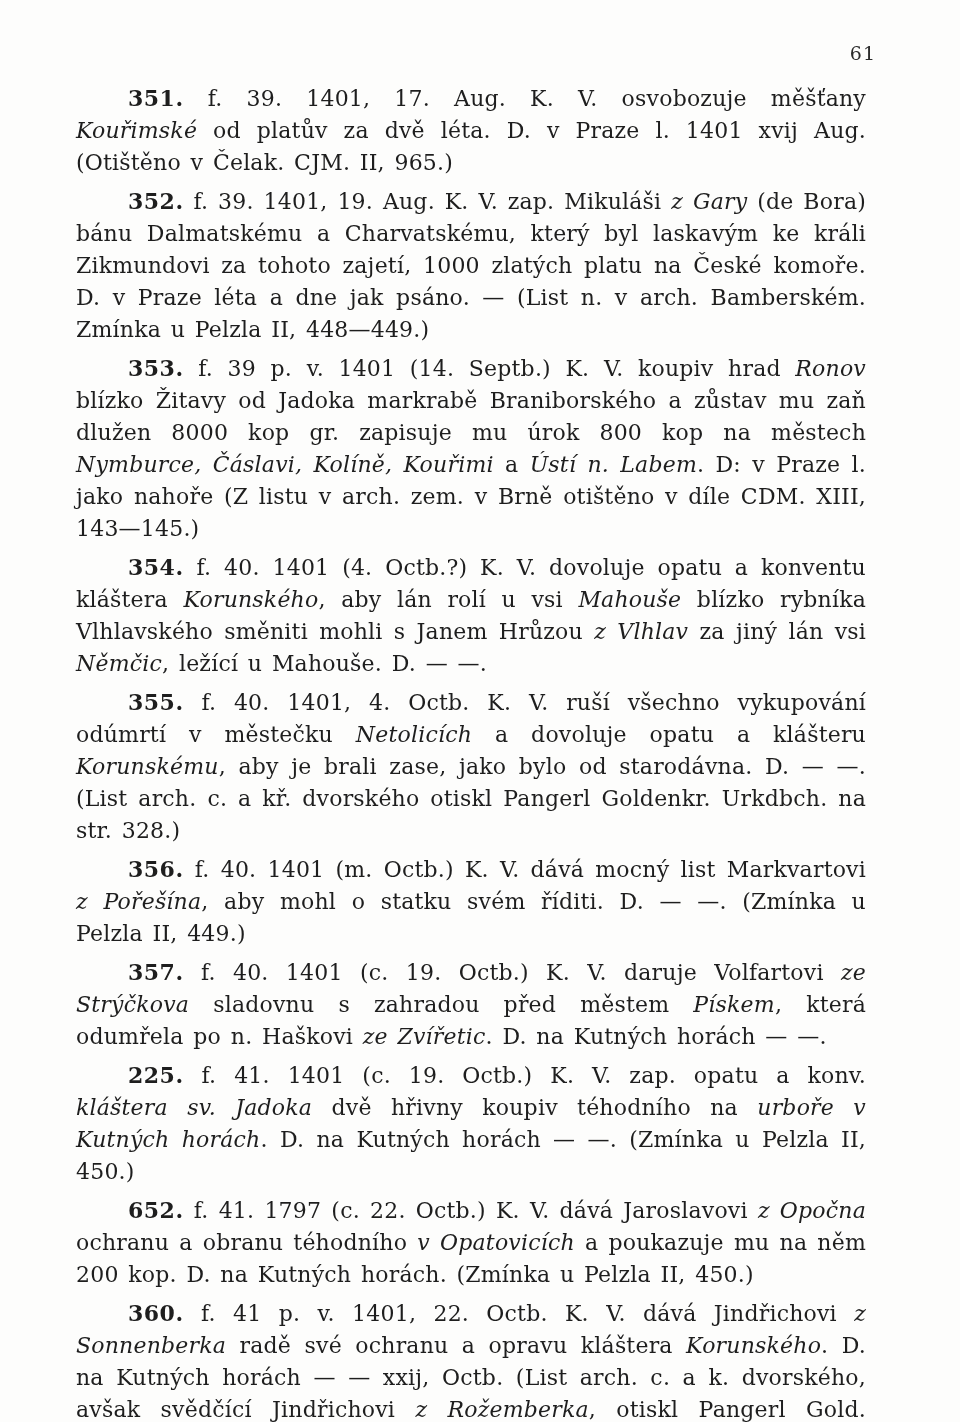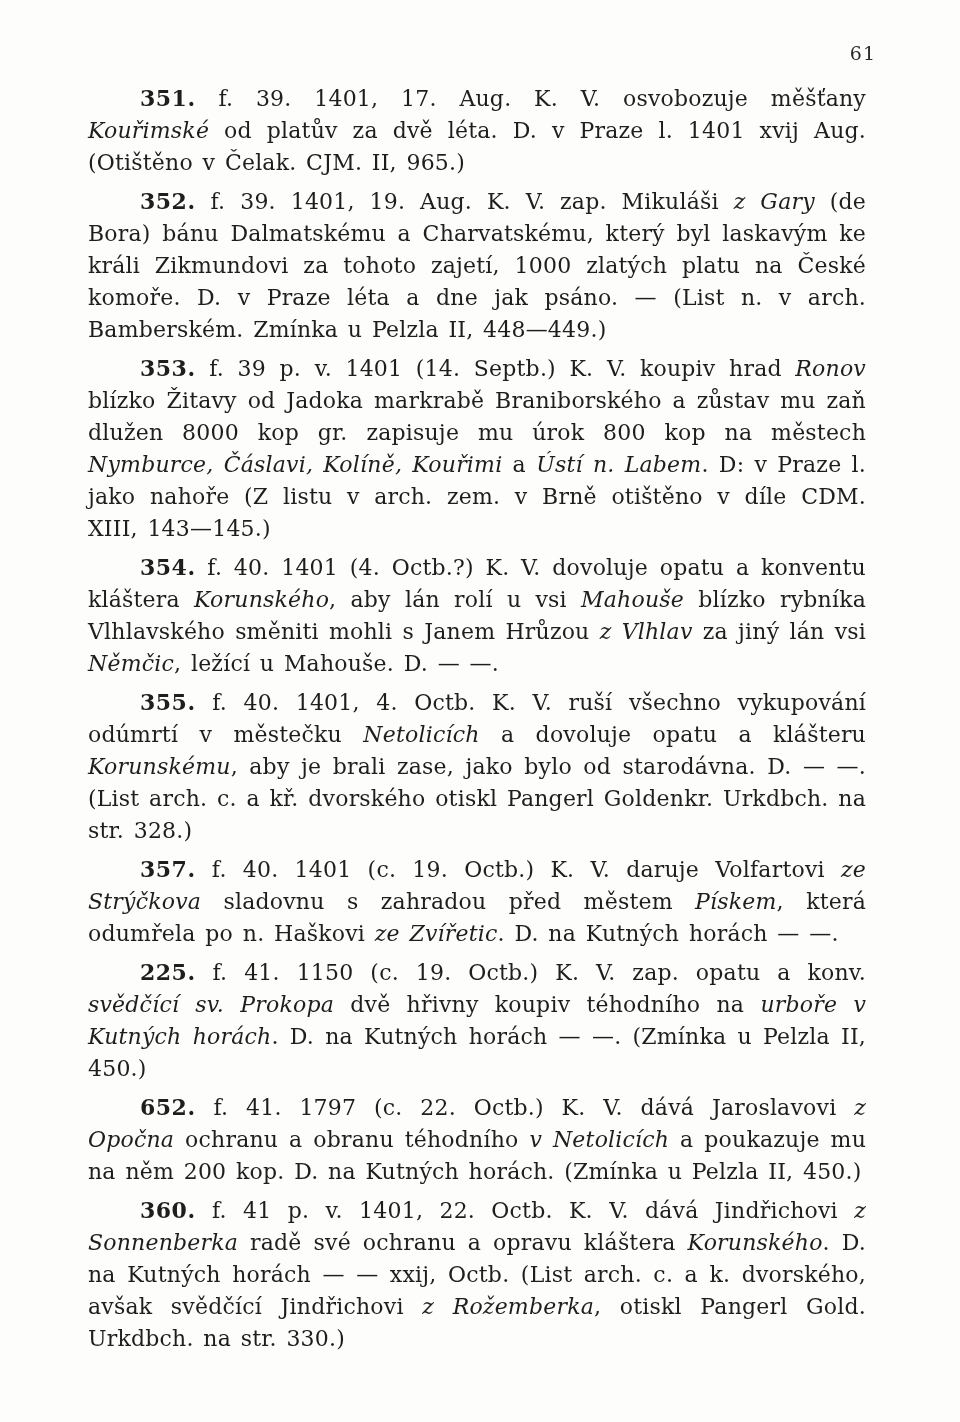--- a/index.html
+++ b/index.html
@@ -30,21 +30,21 @@
     letter-spacing: 1px;
     color: #2a2a2a;
   }
   .entries {
     position: absolute;
     top: 82px;
     left: 76px;
     width: 790px;
   }
   .entry {
-    margin: 0 0 6px 12px;
+    margin: 0 0 6px 0;
     font-size: 22px;
     line-height: 32px;
     text-align: justify;
     text-indent: 52px;
     word-spacing: 2.5px;
     letter-spacing: 0.2px;
   }
   .entry .num {
     font-weight: bold;
     letter-spacing: 0.5px;
@@ -57,18 +57,19 @@
 <body>
 
 <div class="page">
   <div class="page-number">61</div>
   <div class="entries" id="entries">
       <p class="entry"><span class="num">351.</span><span class="plain"> f. 39. 1401, 17. Aug. K. V. osvobozuje měšťany </span><span class="italic">Kouřimské</span><span class="plain"> od platův za dvě léta. D. v Praze l. 1401 xvij Aug. (Otištěno v Čelak. CJM. II, 965.)</span></p>
       <p class="entry"><span class="num">352.</span><span class="plain"> f. 39. 1401, 19. Aug. K. V. zap. Mikuláši </span><span class="italic">z Gary</span><span class="plain"> (de Bora) bánu Dalmatskému a Charvatskému, který byl laskavým ke králi Zikmundovi za tohoto zajetí, 1000 zlatých platu na České komoře. D. v Praze léta a dne jak psáno. — (List n. v arch. Bamberském. Zmínka u Pelzla II, 448—449.)</span></p>
       <p class="entry"><span class="num">353.</span><span class="plain"> f. 39 p. v. 1401 (14. Septb.) K. V. koupiv hrad </span><span class="italic">Ronov</span><span class="plain"> blízko Žitavy od Jadoka markrabě Braniborského a zůstav mu zaň dlužen 8000 kop gr. zapisuje mu úrok 800 kop na městech </span><span class="italic">Nymburce, Čáslavi, Kolíně, Kouřimi</span><span class="plain"> a </span><span class="italic">Ústí n. Labem</span><span class="plain">. D: v Praze l. jako nahoře (Z listu v arch. zem. v Brně otištěno v díle CDM. XIII, 143—145.)</span></p>
       <p class="entry"><span class="num">354.</span><span class="plain"> f. 40. 1401 (4. Octb.?) K. V. dovoluje opatu a konventu kláštera </span><span class="italic">Korunského</span><span class="plain">, aby lán rolí u vsi </span><span class="italic">Mahouše</span><span class="plain"> blízko rybníka Vlhlavského směniti mohli s Janem Hrůzou </span><span class="italic">z Vlhlav</span><span class="plain"> za jiný lán vsi </span><span class="italic">Němčic</span><span class="plain">, ležící u Mahouše. D. — —.</span></p>
       <p class="entry"><span class="num">355.</span><span class="plain"> f. 40. 1401, 4. Octb. K. V. ruší všechno vykupování odúmrtí v městečku </span><span class="italic">Netolicích</span><span class="plain"> a dovoluje opatu a klášteru </span><span class="italic">Korunskému</span><span class="plain">, aby je brali zase, jako bylo od starodávna. D. — —. (List arch. c. a kř. dvorského otiskl Pangerl Goldenkr. Urkdbch. na str. 328.)</span></p>
+      <p class="entry"><span class="num">356.</span><span class="plain"> f. 40. 1401 (m. Octb.) K. V. dává mocný list Markvartovi </span><span class="italic">z Pořešína</span><span class="plain">, aby mohl o statku svém říditi. D. — —. (Zmínka u Pelzla II, 449.)</span></p>
       <p class="entry"><span class="num">357.</span><span class="plain"> f. 40. 1401 (c. 19. Octb.) K. V. daruje Volfartovi </span><span class="italic">ze Strýčkova</span><span class="plain"> sladovnu s zahradou před městem </span><span class="italic">Pískem</span><span class="plain">, která odumřela po n. Haškovi </span><span class="italic">ze Zvířetic</span><span class="plain">. D. na Kutných horách — —.</span></p>
-      <p class="entry"><span class="num">225.</span><span class="plain"> f. 41. 1150 (c. 19. Octb.) K. V. zap. opatu a konv. </span><span class="italic">svědčící sv. Prokopa</span><span class="plain"> dvě hřivny koupiv téhodního na </span><span class="italic">urboře v Kutných horách</span><span class="plain">. D. na Kutných horách — —. (Zmínka u Pelzla II, 450.)</span></p>
-      <p class="entry"><span class="num">652.</span><span class="plain"> f. 41. 1797 (c. 22. Octb.) K. V. dává Jaroslavovi </span><span class="italic">z Opočna</span><span class="plain"> ochranu a obranu téhodního </span><span class="italic">v Netolicích</span><span class="plain"> a poukazuje mu na něm 200 kop. D. na Kutných horách. (Zmínka u Pelzla II, 450.)</span></p>
+      <p class="entry"><span class="num">225.</span><span class="plain"> f. 41. 1401 (c. 19. Octb.) K. V. zap. opatu a konv. </span><span class="italic">kláštera sv. Jadoka</span><span class="plain"> dvě hřivny koupiv téhodního na </span><span class="italic">urboře v Kutných horách</span><span class="plain">. D. na Kutných horách — —. (Zmínka u Pelzla II, 450.)</span></p>
+      <p class="entry"><span class="num">652.</span><span class="plain"> f. 41. 1797 (c. 22. Octb.) K. V. dává Jaroslavovi </span><span class="italic">z Opočna</span><span class="plain"> ochranu a obranu téhodního </span><span class="italic">v Opatovicích</span><span class="plain"> a poukazuje mu na něm 200 kop. D. na Kutných horách. (Zmínka u Pelzla II, 450.)</span></p>
       <p class="entry"><span class="num">360.</span><span class="plain"> f. 41 p. v. 1401, 22. Octb. K. V. dává Jindřichovi </span><span class="italic">z Sonnenberka</span><span class="plain"> radě své ochranu a opravu kláštera </span><span class="italic">Korunského</span><span class="plain">. D. na Kutných horách — — xxij, Octb. (List arch. c. a k. dvorského, avšak svědčící Jindřichovi </span><span class="italic">z Rožemberka</span><span class="plain">, otiskl Pangerl Gold. Urkdbch. na str. 330.)</span></p>
     </div>
 </div>
 
 </body></html>

